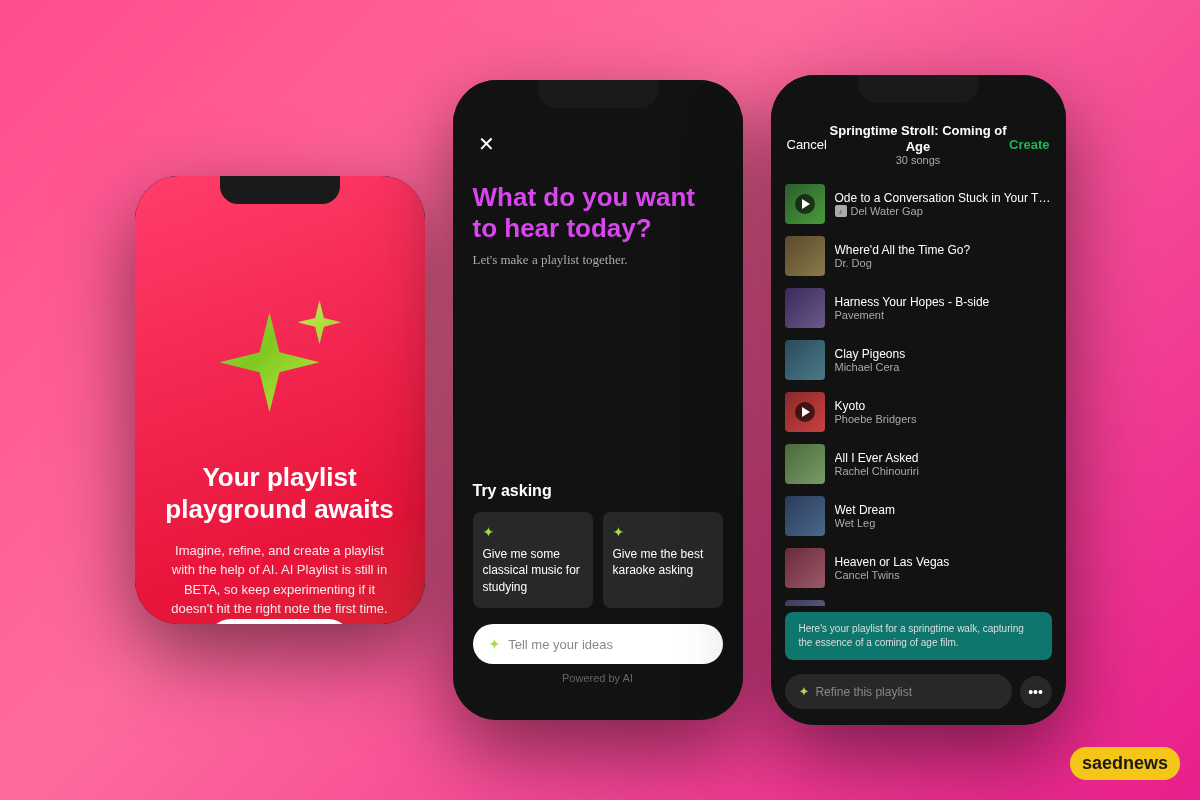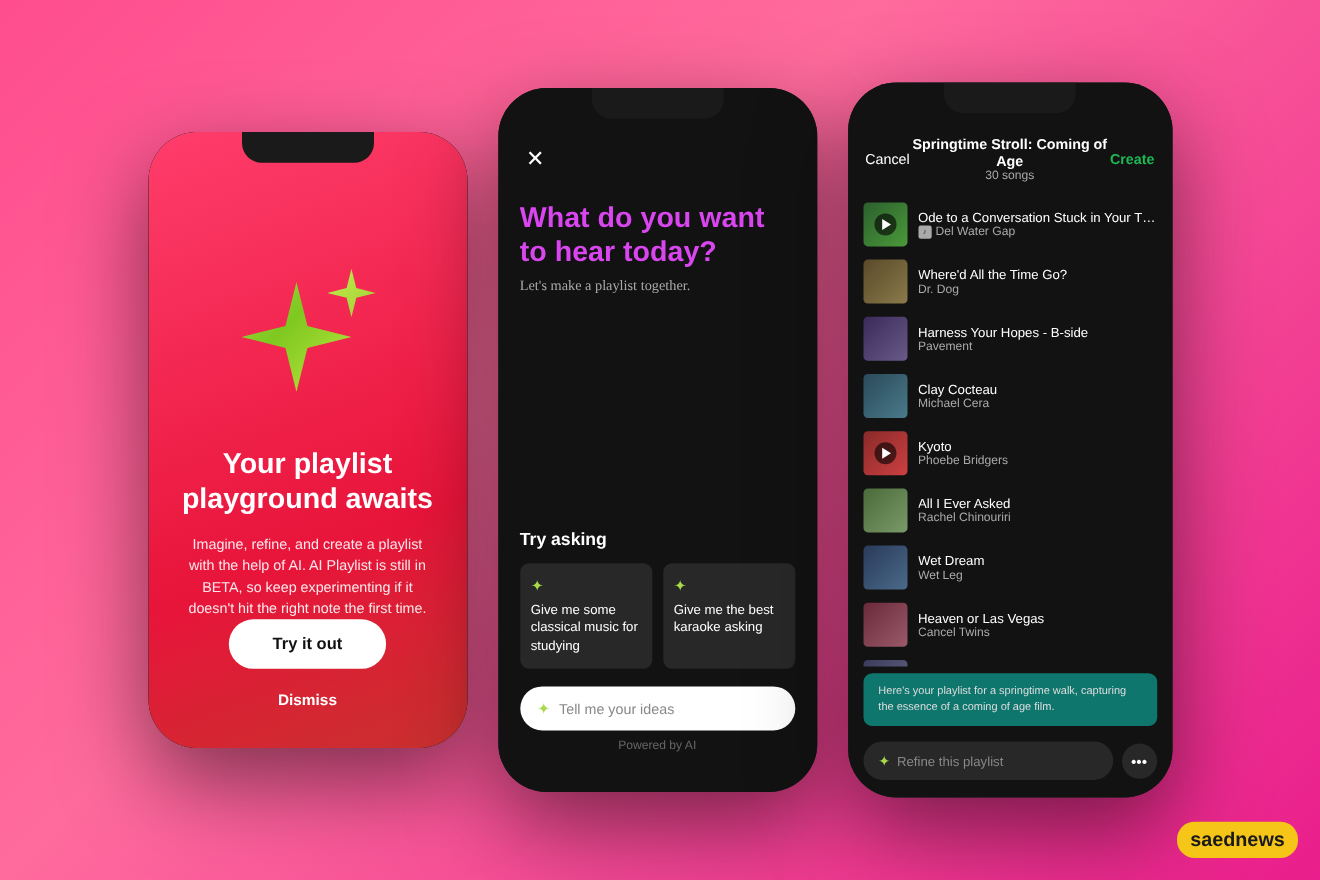--- a/index.html
+++ b/index.html
@@ -71,21 +71,21 @@
       top: 120px;
       width: 4px;
       height: 60px;
       background: #2a2a2a;
       border-radius: 0 2px 2px 0;
     }
 
     
     .phone-1 {
       width: 290px;
-      height: 560px;
+      height: 448px;
     }
 
     .phone-1 .phone-screen {
       width: 290px;
       height: 620px;
       background: linear-gradient(160deg, #ff3d6b 0%, #e8143a 60%, #c0392b 100%);
     }
 
     .phone-1-content {
       display: flex;
@@ -587,21 +587,21 @@
             <div class="song-thumb thumb-3"></div>
             <div class="song-info">
               <div class="song-title">Harness Your Hopes - B-side</div>
               <div class="song-artist">Pavement</div>
             </div>
           </div>
 
           <div class="song-item">
             <div class="song-thumb thumb-4"></div>
             <div class="song-info">
-              <div class="song-title">Clay Cocteau</div>
+              <div class="song-title">Clay Pigeons</div>
               <div class="song-artist">Michael Cera</div>
             </div>
           </div>
 
           <div class="song-item">
             <div class="song-thumb thumb-5">
               <div class="play-overlay">
                 <div class="play-triangle"></div>
               </div>
             </div>

